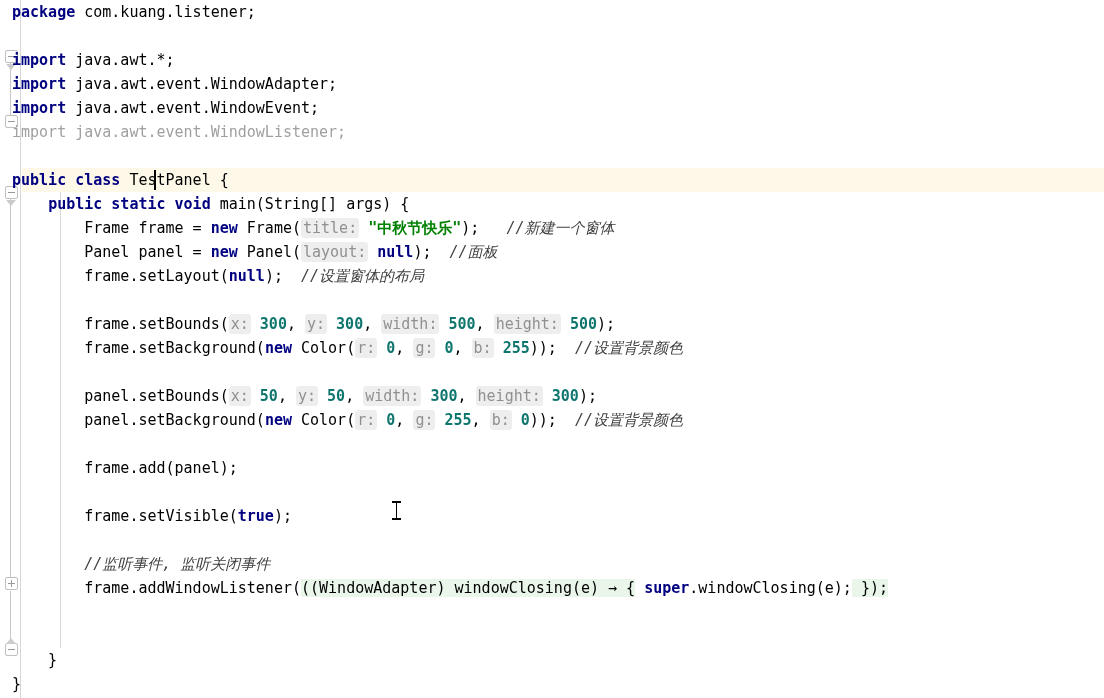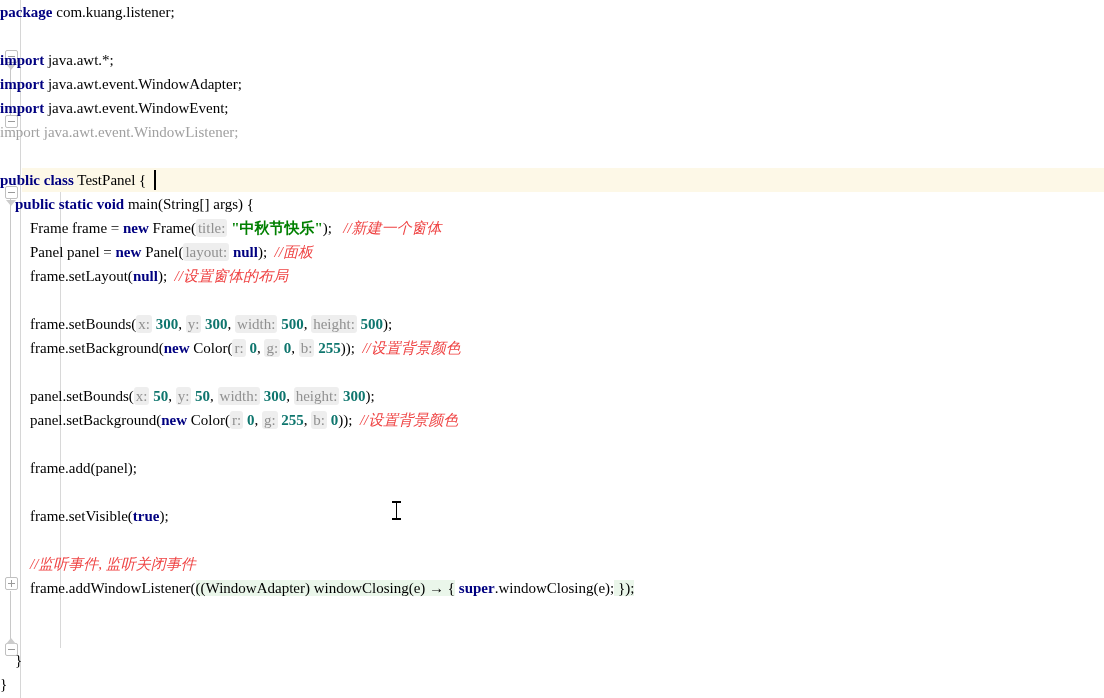--- a/index.html
+++ b/index.html
@@ -31,29 +31,29 @@
     border-right:5px solid transparent;border-top:6px solid #cccccc;
   }
 
   
   .code{
     position:absolute;left:0;top:0;width:1104px;height:698px;
     font-size:15px;line-height:24px;color:#000000;
     white-space:pre;
   }
   .line{position:absolute;left:0;width:1104px;height:24px;}
-  .ltext{position:absolute;left:0;top:0;white-space:pre;font-family:Liberation Serif, serif;}
+  .ltext{position:absolute;left:12px;top:0;white-space:pre;}
 
   .caretline{position:absolute;left:0;width:1104px;height:24px;background:#fdf8e7;}
 
   
   .kw{color:#000080;font-weight:bold;}
   .str{color:#008000;font-weight:bold;}
   .num{color:#0f766e;font-weight:bold;}
-  .cmt{color:#ef4444;font-style:italic;}
+  .cmt{color:#404040;font-style:italic;}
   .dim{color:#a0a0a0;}
   .plain{color:#000000;}
 
   .hint{
     color:#909090;background:#eeeeee;border-radius:3px;
     padding:1px 2px;font-style:normal;
   }
   .lambda{background:#eaf6ea;}
   .lamb2{background:#eaf6ea;}
 

